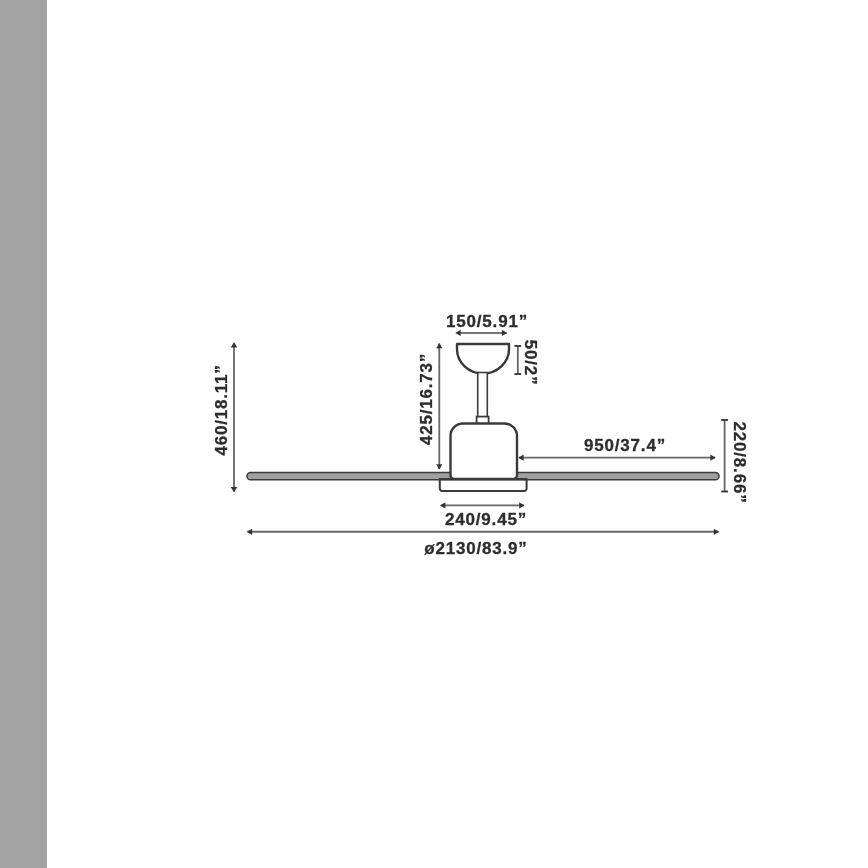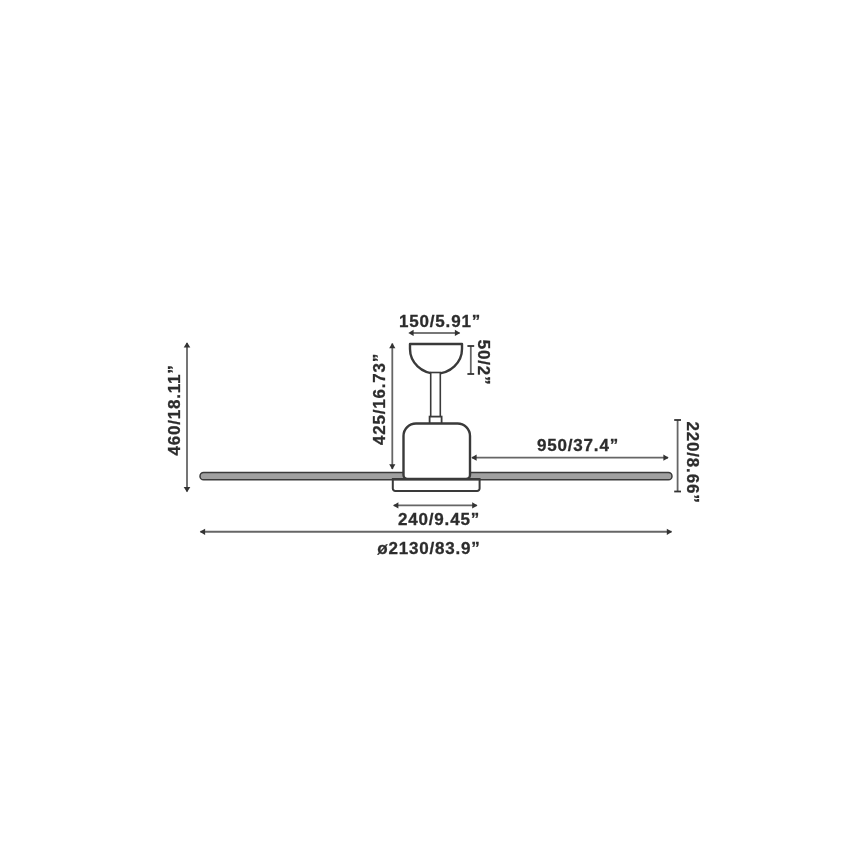--- a/index.html
+++ b/index.html
@@ -1,17 +1,17 @@
 <!DOCTYPE html>
 <html><head>
 <meta charset="utf-8">
 <title>Fan dimension diagram</title>
 <style>
   html,body{margin:0;padding:0;background:#ffffff;}
-  .wrap{width:780px;height:868px;position:relative;background:#a3a3a3;}
+  .wrap{width:780px;height:868px;position:relative;background:#a3a3a3;padding-left:47px;}
   text{font-family:"Liberation Sans",sans-serif;font-weight:bold;fill:#2d2d2d;stroke:#2d2d2d;stroke-width:0.3;letter-spacing:0.8px;}
 </style>
 </head>
 <body>
 <div class="wrap">
 <svg width="868" height="868" viewBox="0 0 868 868" xmlns="http://www.w3.org/2000/svg" style="filter:blur(0.55px)">
   <rect x="0" y="0" width="868" height="868" fill="#ffffff"></rect>
 
   <g>
     <rect x="200" y="472.6" width="212" height="7.2" rx="3.6" fill="#a0a0a0" stroke="#3a3a3a" stroke-width="1.5"></rect>

